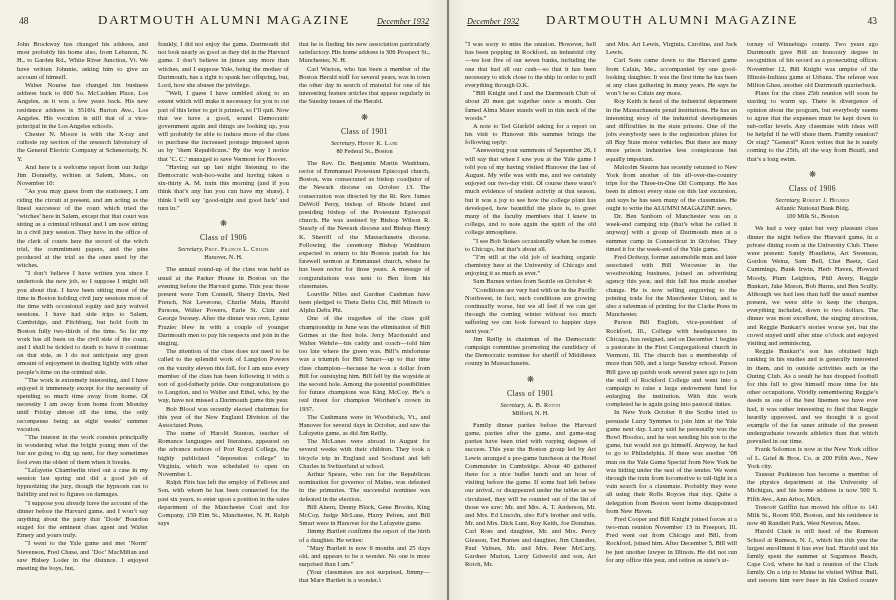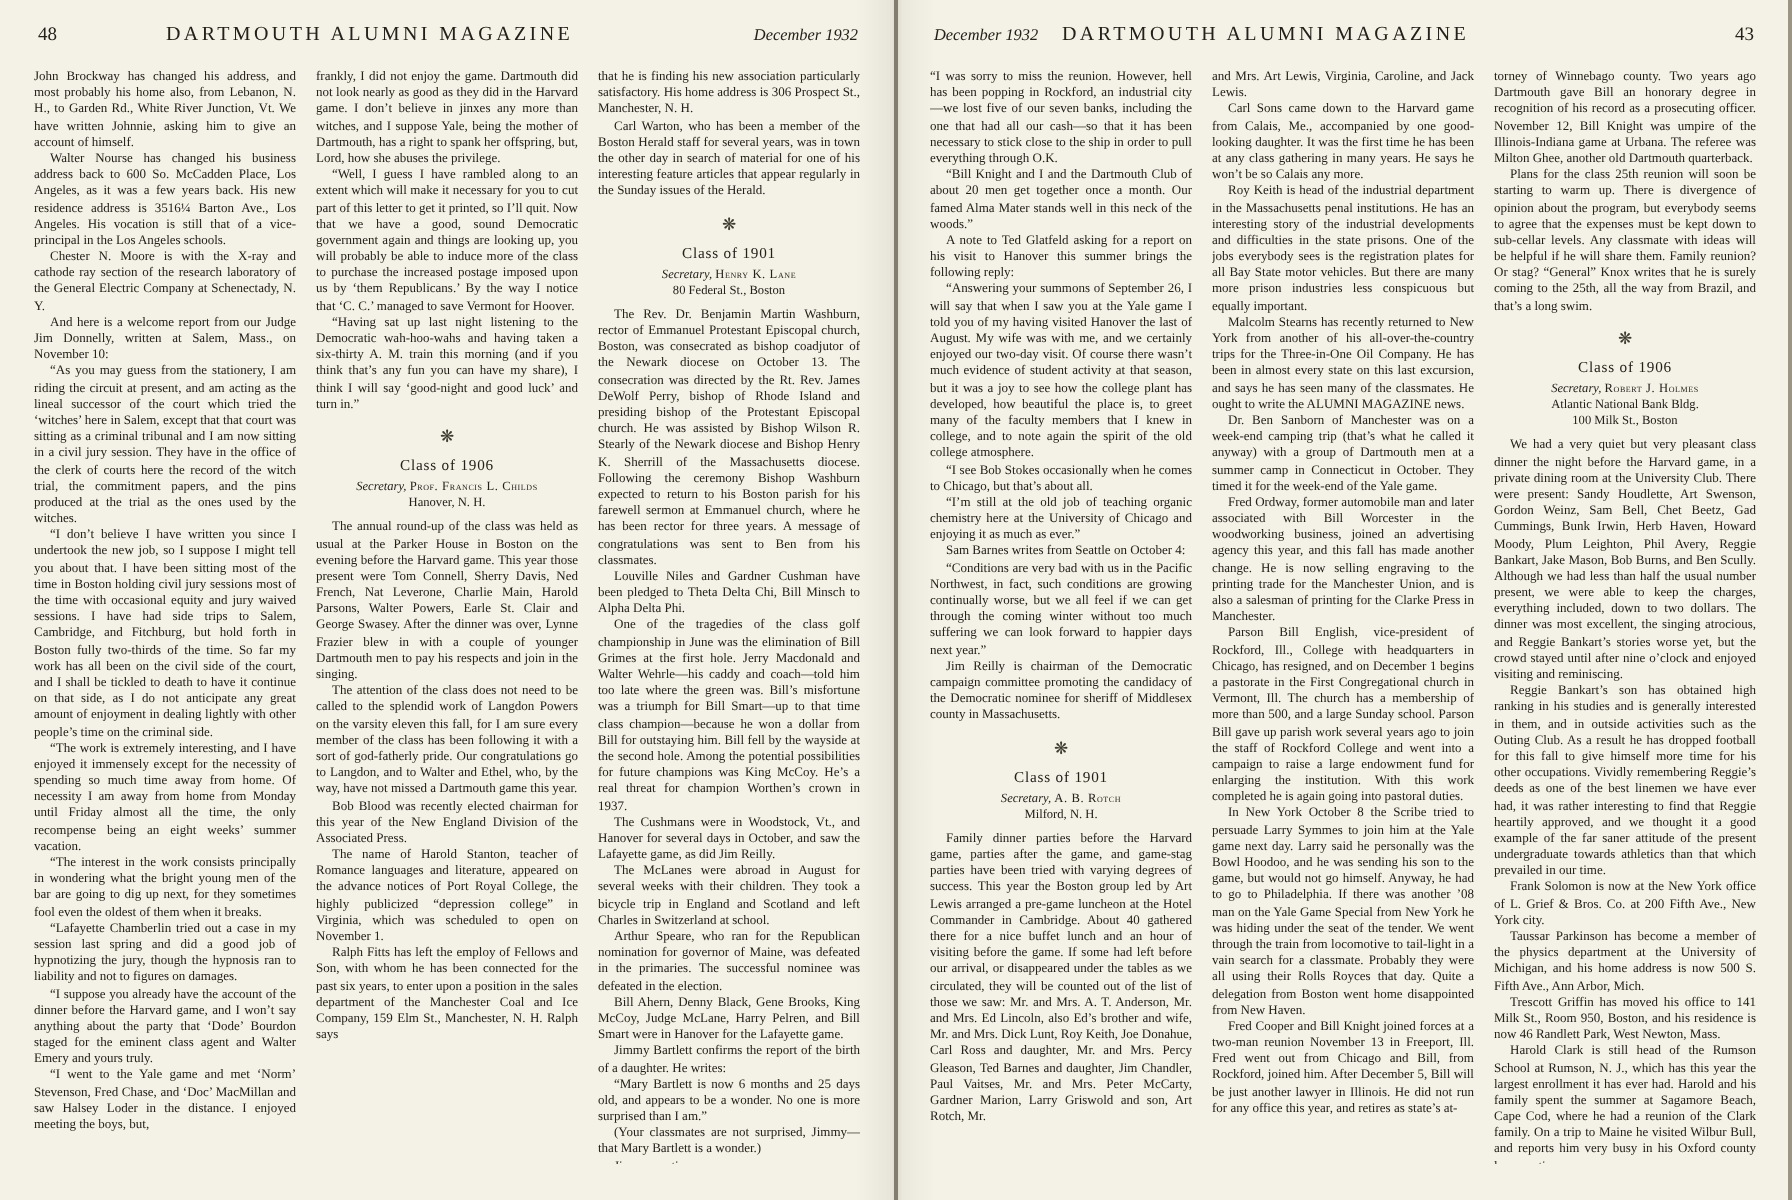--- a/index.html
+++ b/index.html
@@ -10,22 +10,22 @@
     color:#23211a;
     overflow:hidden;
     position:relative;
   }
   .spread { display:flex; width:896px; height:600px; position:relative; }
   .page { width:517px; height:600px; padding:10px 17px 18px 17px; display:flex; flex-direction:column; }
   .pagehead { display:flex; align-items:baseline; margin:2px 2px 12px 2px; }
   .folio { font-size:9.5px; width:64px; }
   .page-left .folio { text-align:left; }
   .page-right .folio { text-align:right; }
-  .masthead { flex:1; letter-spacing:1.7px; font-size:10px; white-space:nowrap; }
-  .issuedate { font-style:italic; font-size:8.2px; width:64px; white-space:nowrap; }
+  .masthead { flex:1; text-align:center; letter-spacing:1.7px; font-size:13px; white-space:nowrap; }
+  .issuedate { font-style:italic; font-size:8.2px; width:64px; white-space:nowrap;text-decoration:underline; }
   .page-left .issuedate { text-align:right; }
   .page-right .issuedate { text-align:left; }
   .cols { flex:1; display:flex; gap:10px; overflow:hidden; }
   .col { width:131px; flex:0 0 131px; overflow:hidden; text-align:justify; font-size:6.5px; line-height:1.26; }
   .para { text-indent:8px; }
   .para.flush { text-indent:0; }
   .divider { text-align:center; font-size:8.5px; line-height:1; margin:7px 0 6px 0; color:#3d3a30; }
   .class-heading { text-align:center; font-weight:normal; font-size:7.6px; letter-spacing:.4px; margin:1px 0 2px 0; }
   .secretary { text-align:center; font-size:6.3px; margin:0 0 4px 0; line-height:1.3; }
   .sec-label { font-style:italic; }

